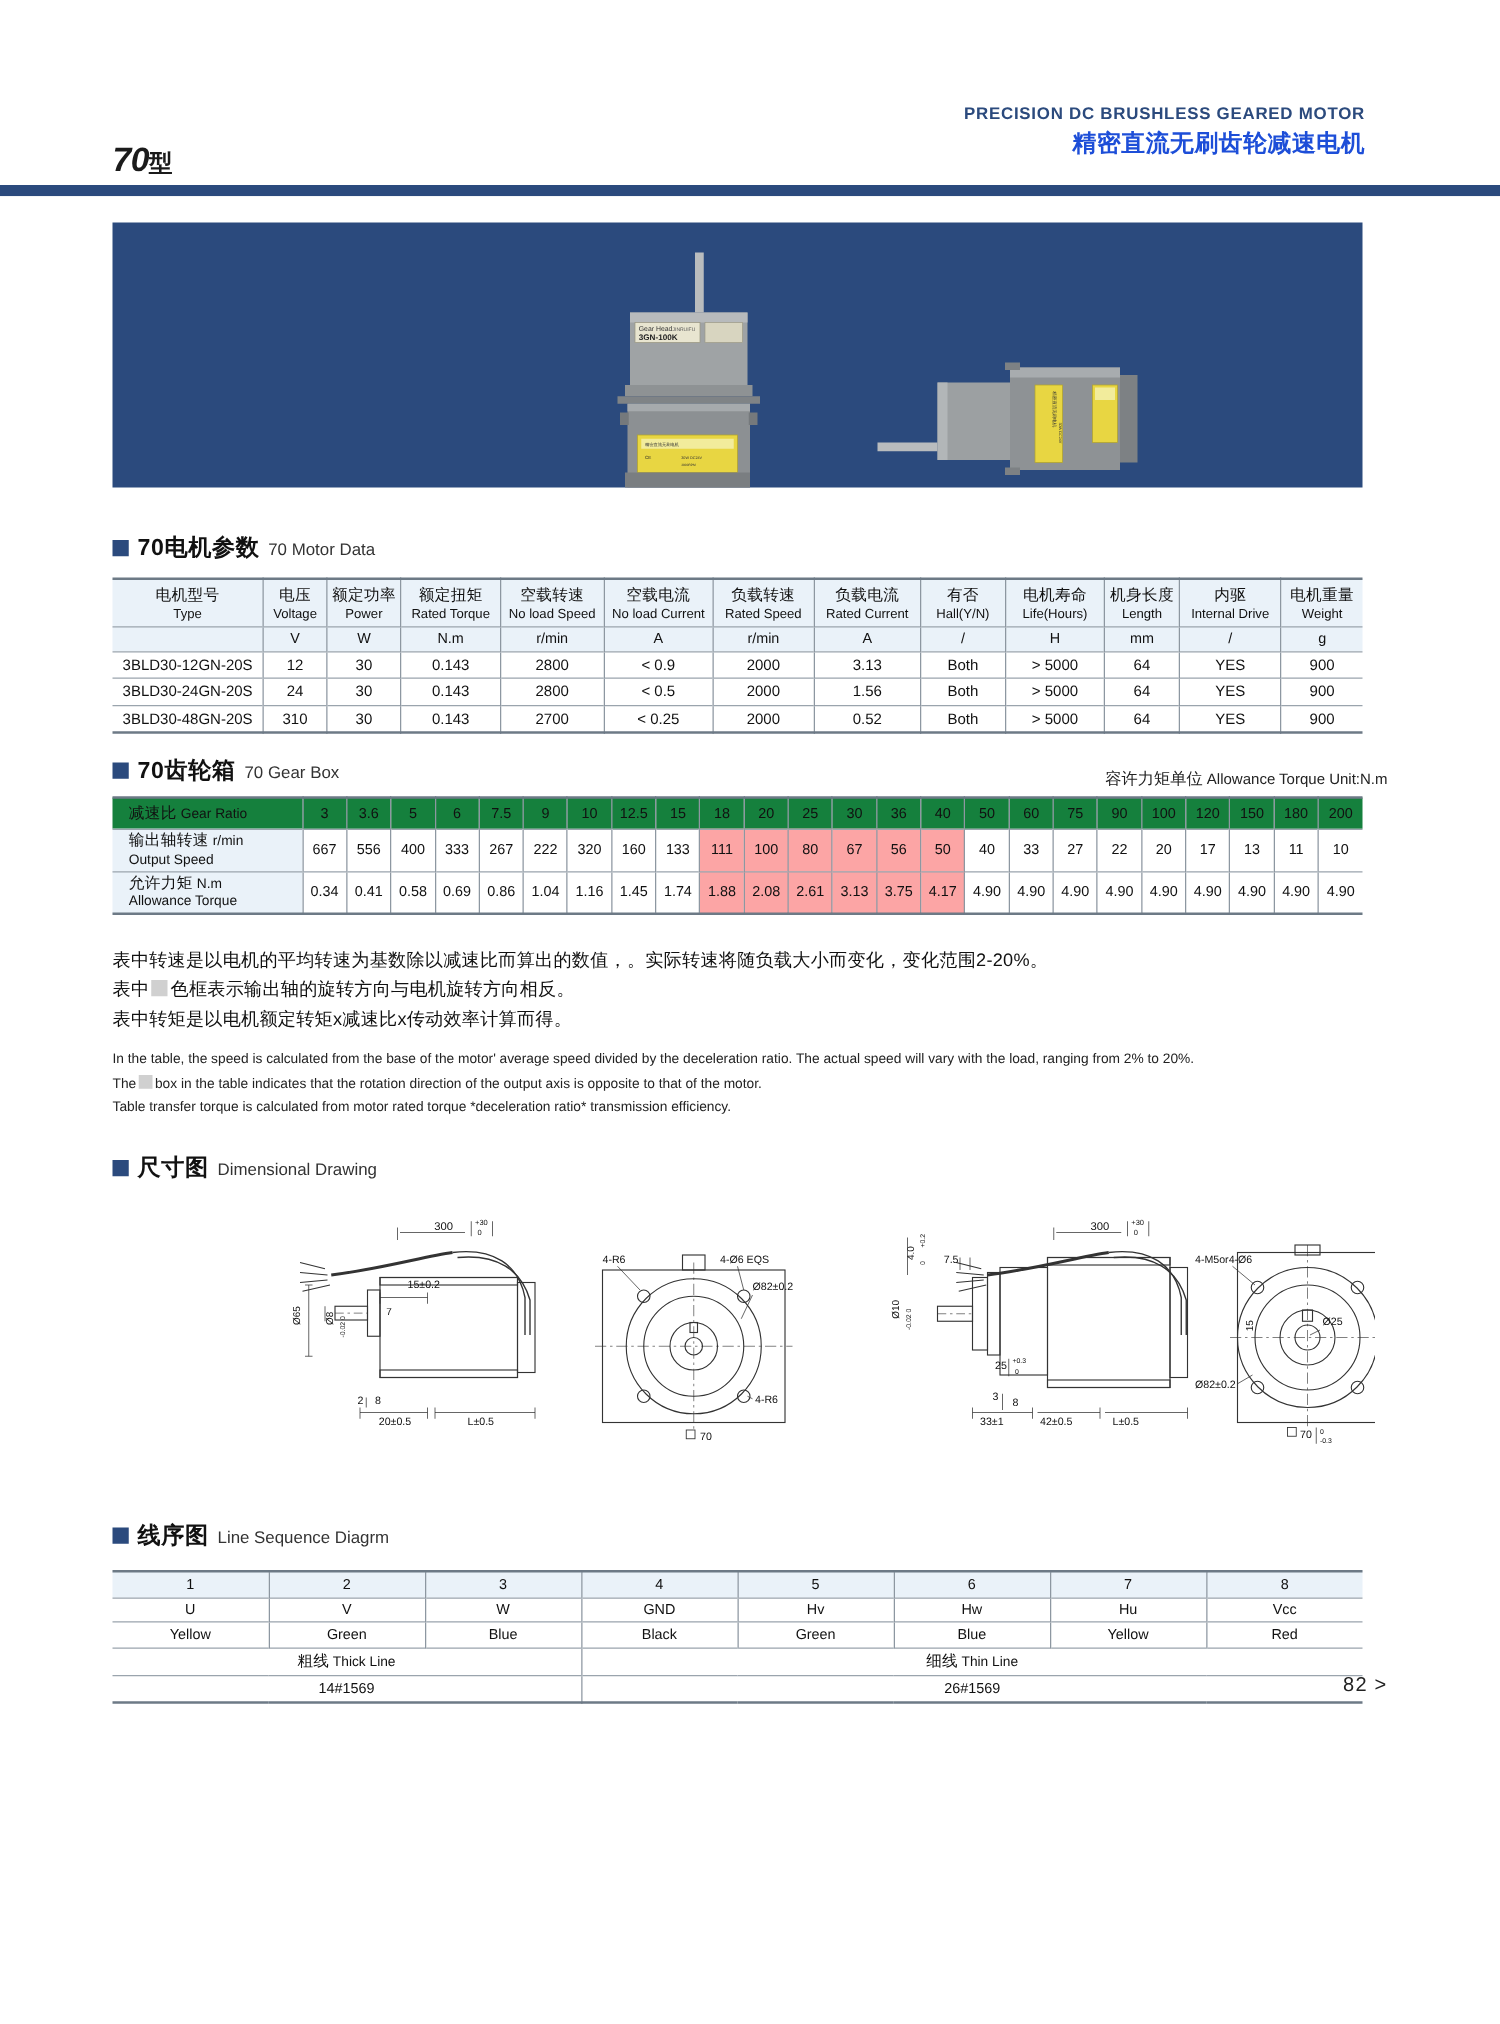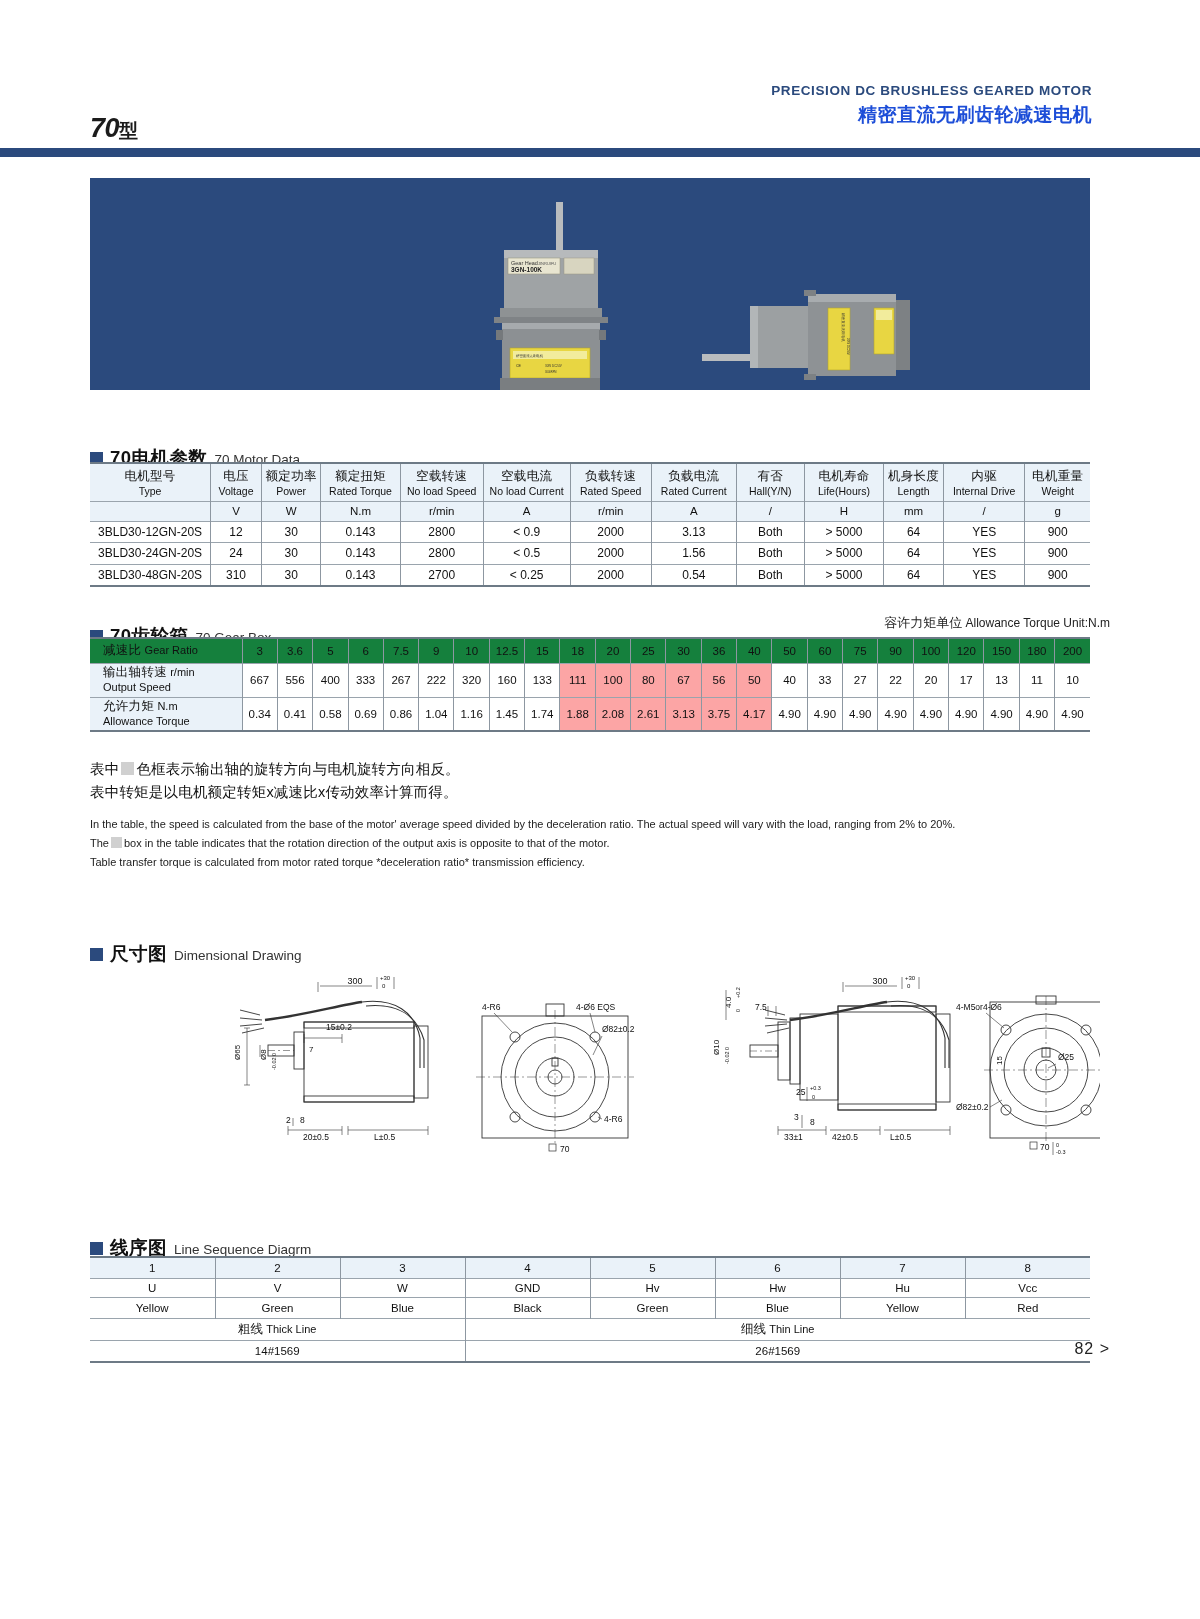--- a/index.html
+++ b/index.html
@@ -45,21 +45,21 @@
   
   .hero {
     position:absolute; left:90px; top:178px; width:1000px; height:212px;
     background:#2b4a7d;
   }
   .motor-wrap { position:absolute; top:0; left:0; width:100%; height:100%; }
 
   
   .sec-head { position:absolute; display:flex; align-items:baseline; gap:7px; }
   .sec-mark { width:13px; height:13px; background:#2b4a7d; display:inline-block; position:relative; top:1px;}
-  .sec-cn { font-size:18.5px; font-weight:bold; color:#111; letter-spacing:.5px;margin-top:20px; }
+  .sec-cn { font-size:18.5px; font-weight:bold; color:#111; letter-spacing:.5px; }
   .sec-en { font-size:13.5px; color:#333; }
 
   
   table { border-collapse:collapse; }
   .tbl { position:absolute; border-top:2px solid #6d7a86; border-bottom:2px solid #6d7a86; }
   .tbl td, .tbl th {
     border-left:1px solid #8d97a1; border-right:1px solid #8d97a1;
     text-align:center; vertical-align:middle;
     font-size:11.5px; color:#111; font-weight:normal;
     padding:1px 2px;
@@ -329,21 +329,21 @@
           <td class="">900</td>
         </tr>
         <tr class="data rowline">
           <td class="model">3BLD30-48GN-20S</td>
           <td class="">310</td>
           <td class="">30</td>
           <td class="">0.143</td>
           <td class="">2700</td>
           <td class="">&lt; 0.25</td>
           <td class="">2000</td>
-          <td class="">0.54</td>
+          <td class="">0.52</td>
           <td class="">Both</td>
           <td class="">&gt; 5000</td>
           <td class="">64</td>
           <td class="">YES</td>
           <td class="">900</td>
         </tr>
       </tbody>
   </table>
 
   <div class="sec-head" style="left:90px; top:603px;">
@@ -436,20 +436,21 @@
           <td class="">4.90</td>
           <td class="">4.90</td>
           <td class="">4.90</td>
           <td class="">4.90</td>
           <td class="">4.90</td>
         </tr>
       </tbody>
   </table>
 
   <div class="notes">
+    <div class="note-cn">表中转速是以电机的平均转速为基数除以减速比而算出的数值，。实际转速将随负载大小而变化，变化范围2-20%。</div>
     <div class="note-cn"><span>表中</span><span class="swatch-inline"></span><span>色框表示输出轴的旋转方向与电机旋转方向相反。</span></div>
     <div class="note-cn">表中转矩是以电机额定转矩x减速比x传动效率计算而得。</div>
     <div class="notes-en">
       <div class="note-en">In the table, the speed is calculated from the base of the motor' average speed divided by the deceleration ratio. The actual speed will vary with the load, ranging from 2% to 20%.</div>
       <div class="note-en"><span>The</span><span class="swatch-inline" style="width:11px;height:11px;"></span><span>box in the table indicates that the rotation direction of the output axis is opposite to that of the motor.</span></div>
       <div class="note-en">Table transfer torque is calculated from motor rated torque *deceleration ratio* transmission efficiency.</div>
     </div>
   </div>
 
   <div class="sec-head" style="left:90px; top:921px;">

